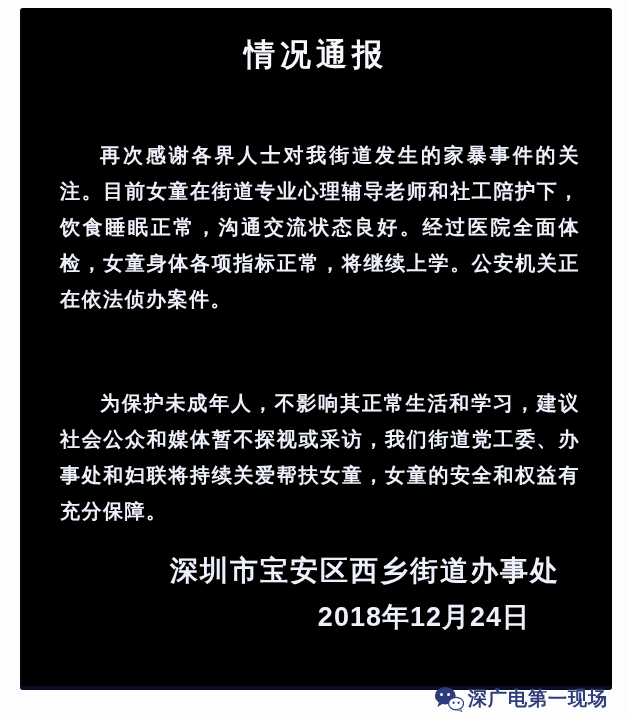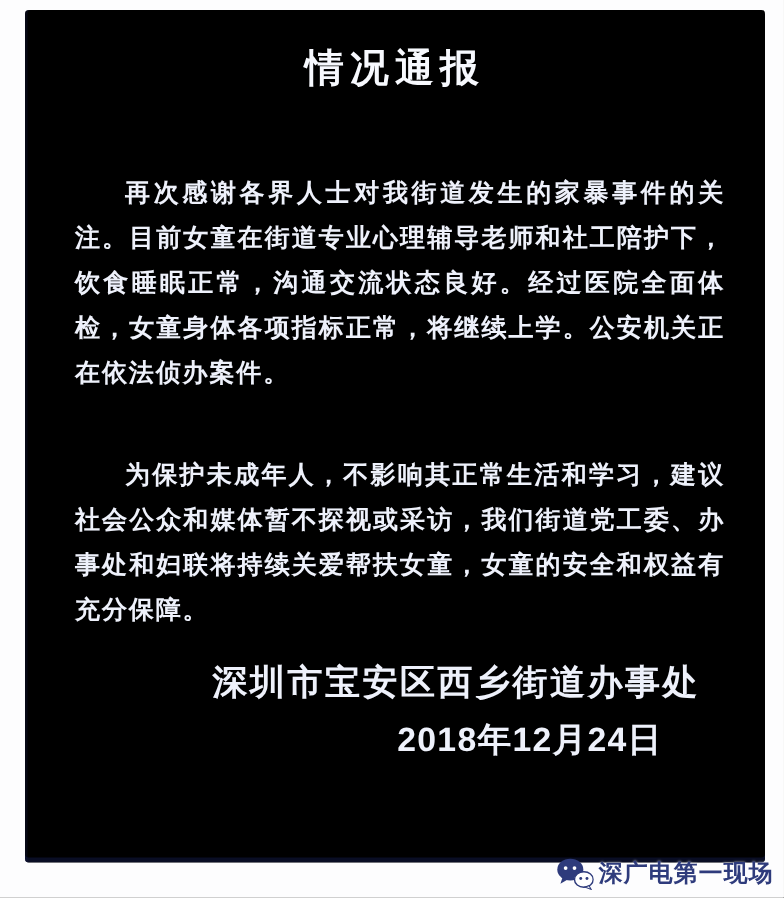--- a/index.html
+++ b/index.html
@@ -41,42 +41,42 @@
   .para {
     color: #eef1fb;
     font-size: 20px;
     line-height: 36px;
     font-weight: bold;
     letter-spacing: 1.5px;
     text-align: justify;
     text-indent: 2em;
   }
   .para-1 { margin-top: 61px; }
-  .para-2 { margin-top: 45px; }
+  .para-2 { margin-top: 70px; font-family: Liberation Mono, monospace; }
   .signature {
     margin-top: 21px;
     text-align: right;
     padding-right: 20px;
     color: #eef1fb;
     font-size: 28px;
     font-weight: bold;
     letter-spacing: 2px;
   }
   .date {
     margin-top: 9px;
     text-align: right;
     padding-right: 50px;
     color: #eef1fb;
     font-size: 27px;
     font-weight: bold;
     letter-spacing: 1px;
   }
   .watermark {
     position: absolute;
-    right: 8px;
+    right: 19px;
     bottom: 6px;
     display: flex;
     align-items: center;
     gap: 4px;
     z-index: 5;
     text-align: center;
   }
   .watermark-label {
     color: #2e3b7c;
     font-size: 19px;

